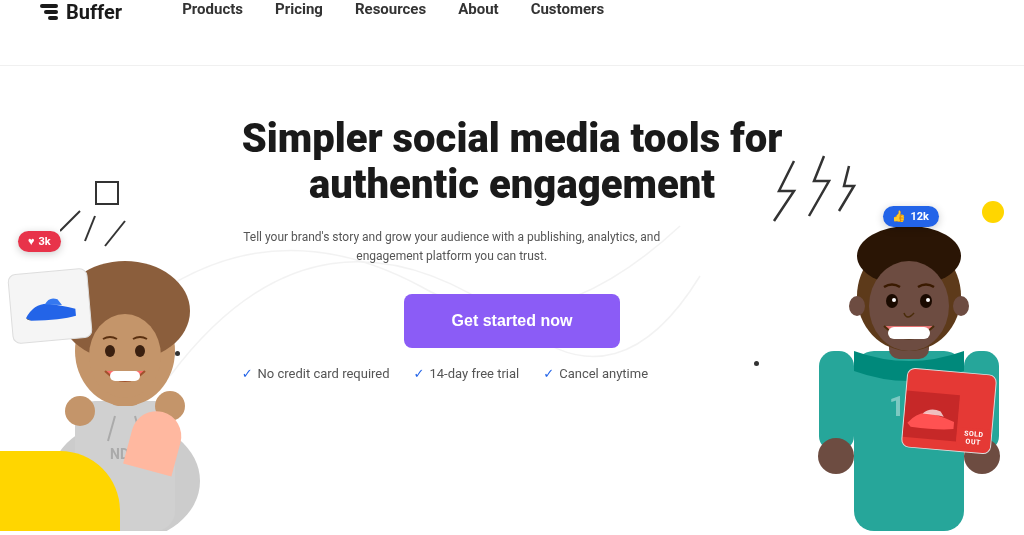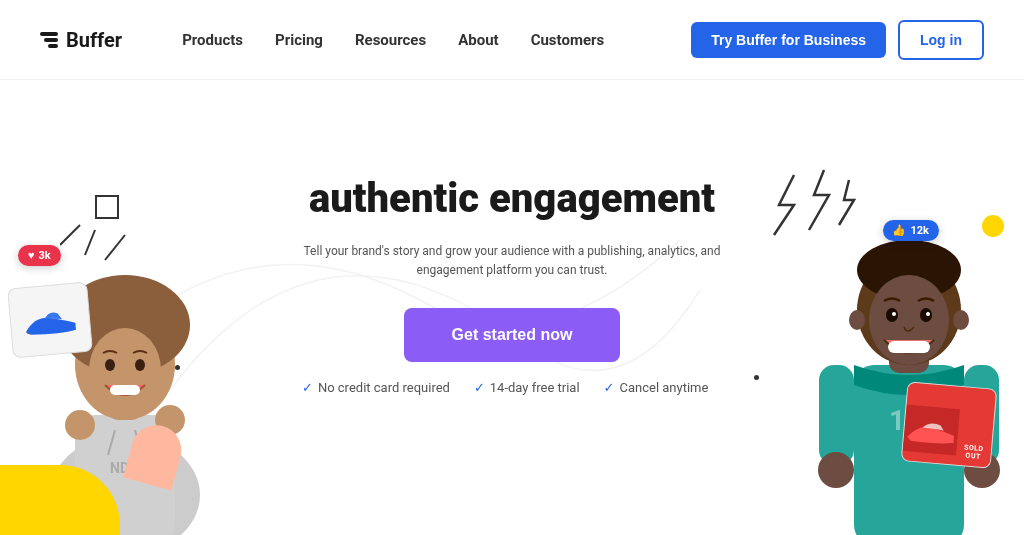--- a/index.html
+++ b/index.html
@@ -8,23 +8,23 @@
       background: #fff;
       width: 1024px;
       height: 535px;
       overflow: hidden;
       position: relative;
     }
 
     
     header {
       display: flex;
-      align-items: center;
+      align-items: flex-start;
       padding: 0 40px;
-      height: 80px;
+      height: 66px;
       border-bottom: 1px solid #f0f0f0;
       position: relative;
       z-index: 10;
     }
 
     .logo {
       display: flex;
       align-items: center;
       gap: 8px;
       margin-right: 60px;
@@ -342,24 +342,20 @@
   </a>
 
   <nav>
     <a href="#">Products</a>
     <a href="#">Pricing</a>
     <a href="#">Resources</a>
     <a href="#">About</a>
     <a href="#">Customers</a>
   </nav>
 
-  <div class="header-actions">
-    <button class="btn-primary-nav">Try Buffer for Business</button>
-    <button class="btn-outline-nav">Log in</button>
-  </div>
 </header>
 
 <section class="hero">
 
   <svg class="deco-curve" style="left:120px; top:60px; width:600px; height:300px; opacity:0.15;" viewBox="0 0 600 300" fill="none">
     <path d="M50 250 Q200 50 400 200 Q500 280 580 150" stroke="#aaa" stroke-width="1.5" fill="none"></path>
     <path d="M20 180 Q150 80 300 160 Q420 230 560 100" stroke="#aaa" stroke-width="1.5" fill="none"></path>
   </svg>
 
   <div class="deco-left">
@@ -493,21 +489,21 @@
         <rect x="170" y="200" width="35" height="100" rx="15" fill="#26a69a"></rect>
 
         <circle cx="42" cy="305" r="18" fill="#6d4c41"></circle>
         <circle cx="188" cy="305" r="18" fill="#6d4c41"></circle>
       </svg>
     </div>
   </div>
 
   <div class="hero-content">
     <h1>
-      <br>
+      <span>Simpler social media tools for</span><br>
       <span>authentic engagement</span>
     </h1>
 
     <p>Tell your brand's story and grow your audience with a publishing, analytics, and engagement platform you can trust.</p>
 
     <button class="btn-cta">Get started now</button>
 
     <div class="features-row">
       <span>
         <span class="check">✓</span>

